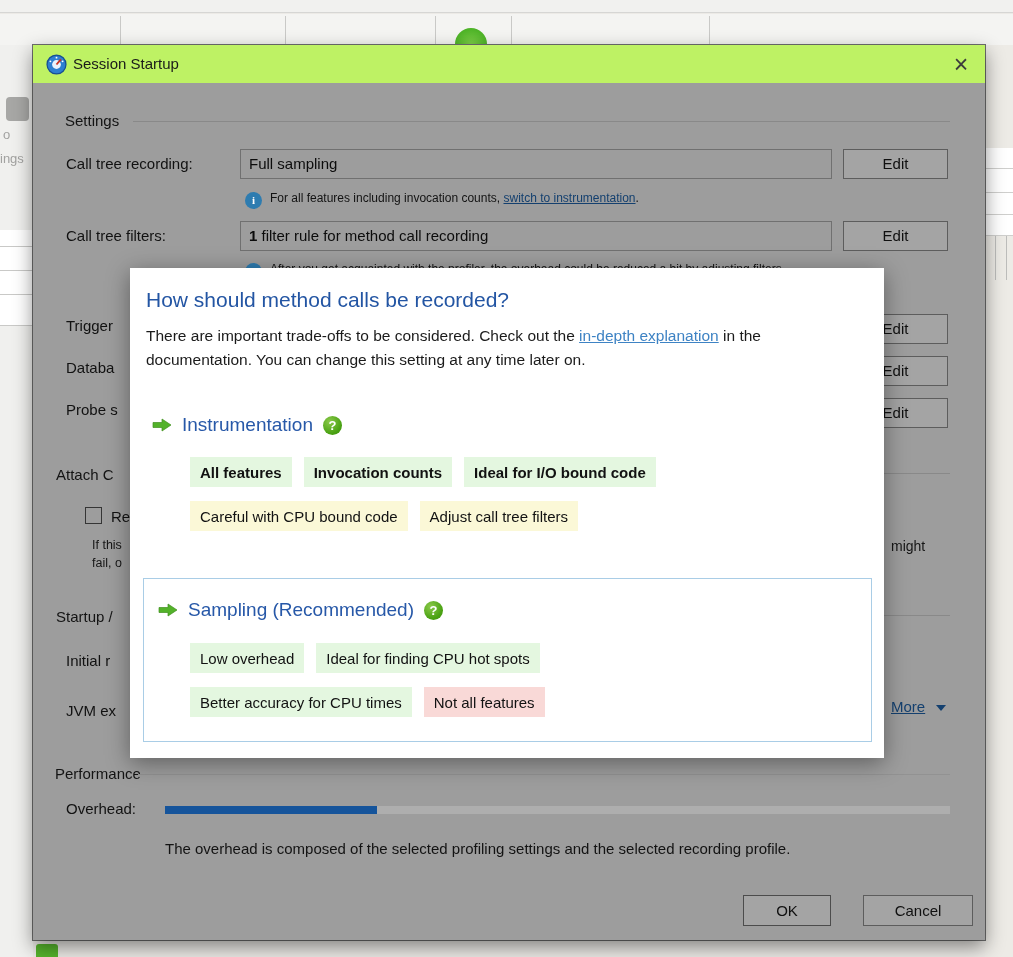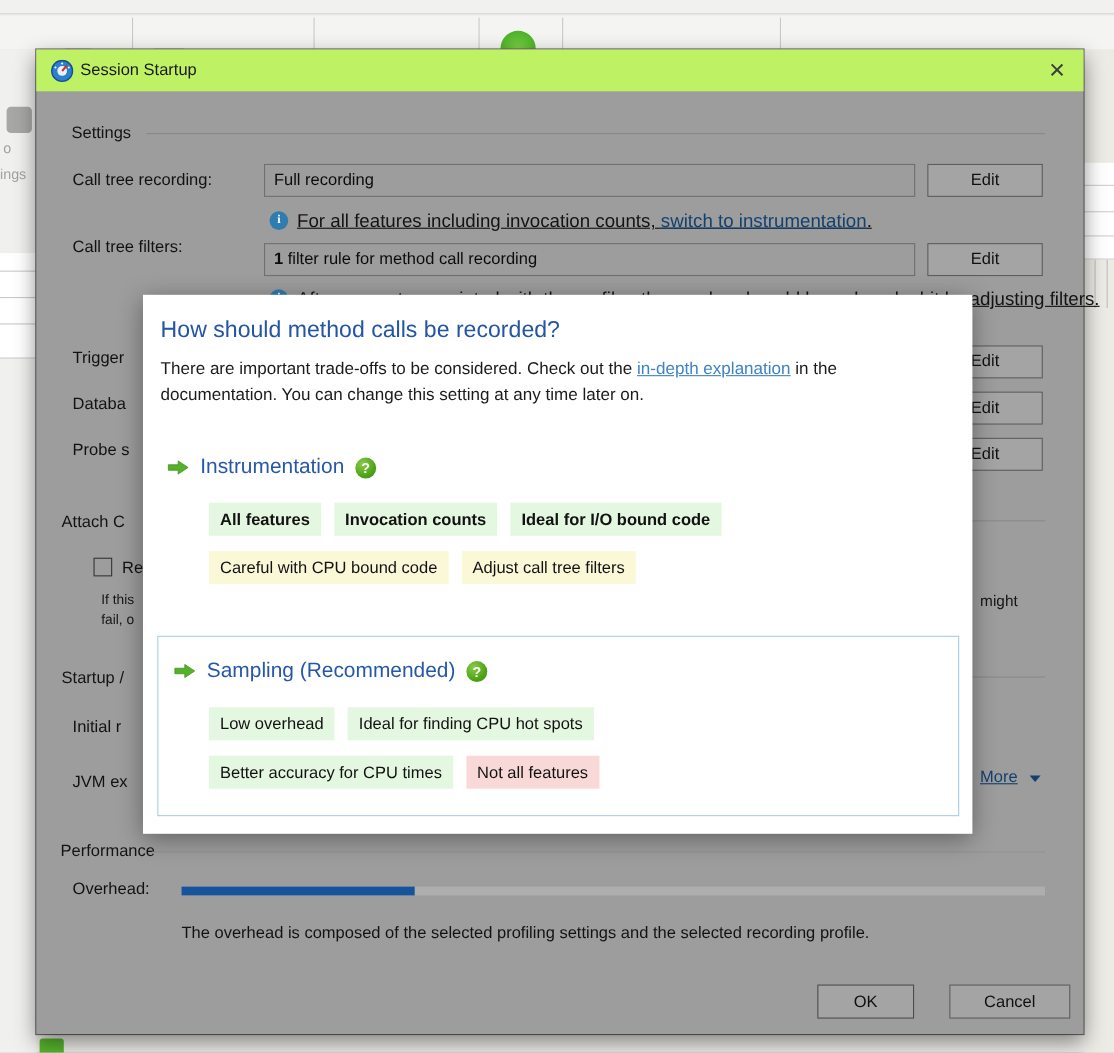--- a/index.html
+++ b/index.html
@@ -29,21 +29,21 @@
   .titlebar { position:absolute; left:0; top:0; width:952px; height:38px; background:#bef264; }
   .title-text { position:absolute; left:40px; top:10px; font-size:15px; color:#1a1a1a; }
   .close-btn { position:absolute; left:911px; top:4px; width:34px; height:30px; text-align:center; font-size:25px; font-weight:300; color:#3c3c3c; line-height:30px; cursor:pointer; }
 
   .section-title { position:absolute; font-size:15px; color:#141414; }
   .divider { position:absolute; height:1px; background:#898989; }
   .lbl { position:absolute; font-size:15px; color:#121212; white-space:nowrap; }
   .field { position:absolute; left:207px; width:592px; height:30px; border:1px solid #707070; background:#9d9d9d; font-size:15px; color:#0c0c0c; line-height:28px; padding-left:8px; white-space:nowrap; overflow:hidden; }
   .btn-dim { position:absolute; width:105px; height:30px; background:#a4a4a4; border:1px solid #5d5d5d; font-size:15px; color:#101010; text-align:center; line-height:28px; cursor:pointer; }
   .info-icon { position:absolute; width:17px; height:17px; border-radius:50%; background:#2e7cb0; color:#fff; font-size:11px; font-weight:bold; text-align:center; line-height:17px; font-family:"Liberation Serif","DejaVu Serif",serif; }
-  .info-text { position:absolute; font-size:17px; color:#131313; white-space:nowrap;text-decoration:underline; }
+  .info-text { position:absolute; font-size:12px; color:#131313; white-space:nowrap; }
   .dim-link { color:#14406f; text-decoration:underline; cursor:pointer; }
   .checkbox { position:absolute; width:17px; height:17px; border:1.5px solid #353535; background:transparent; }
   .note { position:absolute; font-size:12.5px; color:#161616; white-space:nowrap; }
   .more-link { position:absolute; font-size:15px; color:#14406f; text-decoration:underline; cursor:pointer; }
   .more-caret { position:absolute; width:0; height:0; border-left:5px solid transparent; border-right:5px solid transparent; border-top:6px solid #14406f; }
 
   .progress-track { position:absolute; left:132px; top:761px; width:785px; height:8px; background:#aeaeae; }
   .progress-fill { position:absolute; left:0; top:0; height:8px; background:#15549b; }
   .caption { position:absolute; left:132px; top:795px; font-size:15px; color:#131313; white-space:nowrap; }
 
@@ -119,27 +119,27 @@
         <circle cx="15.8" cy="7" r="0.9" fill="#ffffff"></circle>
       </svg>
       <span class="title-text">Session Startup</span>
       <div class="close-btn">×</div>
     </div>
 
     <span class="section-title" style="left:32px; top:67px;">Settings</span>
     <div class="divider" style="left:100px; top:76px; width:817px;"></div>
 
     <span class="lbl" style="left:33px; top:110px;">Call tree recording:</span>
-    <div class="field" style="top:104px;"><span>Full recording</span></div>
+    <div class="field" style="top:104px;"><span>Full sampling</span></div>
     <div class="btn-dim" style="left:810px; top:104px;">Edit</div>
 
     <div class="info-icon" style="left:212px; top:147px;">i</div>
     <div class="info-text" style="left:237px; top:146px;"><span>For all features including invocation counts, </span><span class="dim-link">switch to instrumentation</span><span>.</span></div>
 
-    <span class="lbl" style="left:33px; top:171px;">Call tree filters:</span>
+    <span class="lbl" style="left:33px; top:182px;">Call tree filters:</span>
     <div class="field" style="top:176px;"><b>1</b><span> filter rule for method call recording</span></div>
     <div class="btn-dim" style="left:810px; top:176px;">Edit</div>
 
     <div class="info-icon" style="left:212px; top:218px;">i</div>
     <div class="info-text" style="left:237px; top:217px;">After you get acquainted with the profiler, the overhead could be reduced a bit by adjusting filters.</div>
 
     <span class="lbl" style="left:33px; top:272px;">Trigger</span>
     <div class="btn-dim" style="left:810px; top:269px;">Edit</div>
     <span class="lbl" style="left:33px; top:314px;">Databa</span>
     <div class="btn-dim" style="left:810px; top:311px;">Edit</div>

